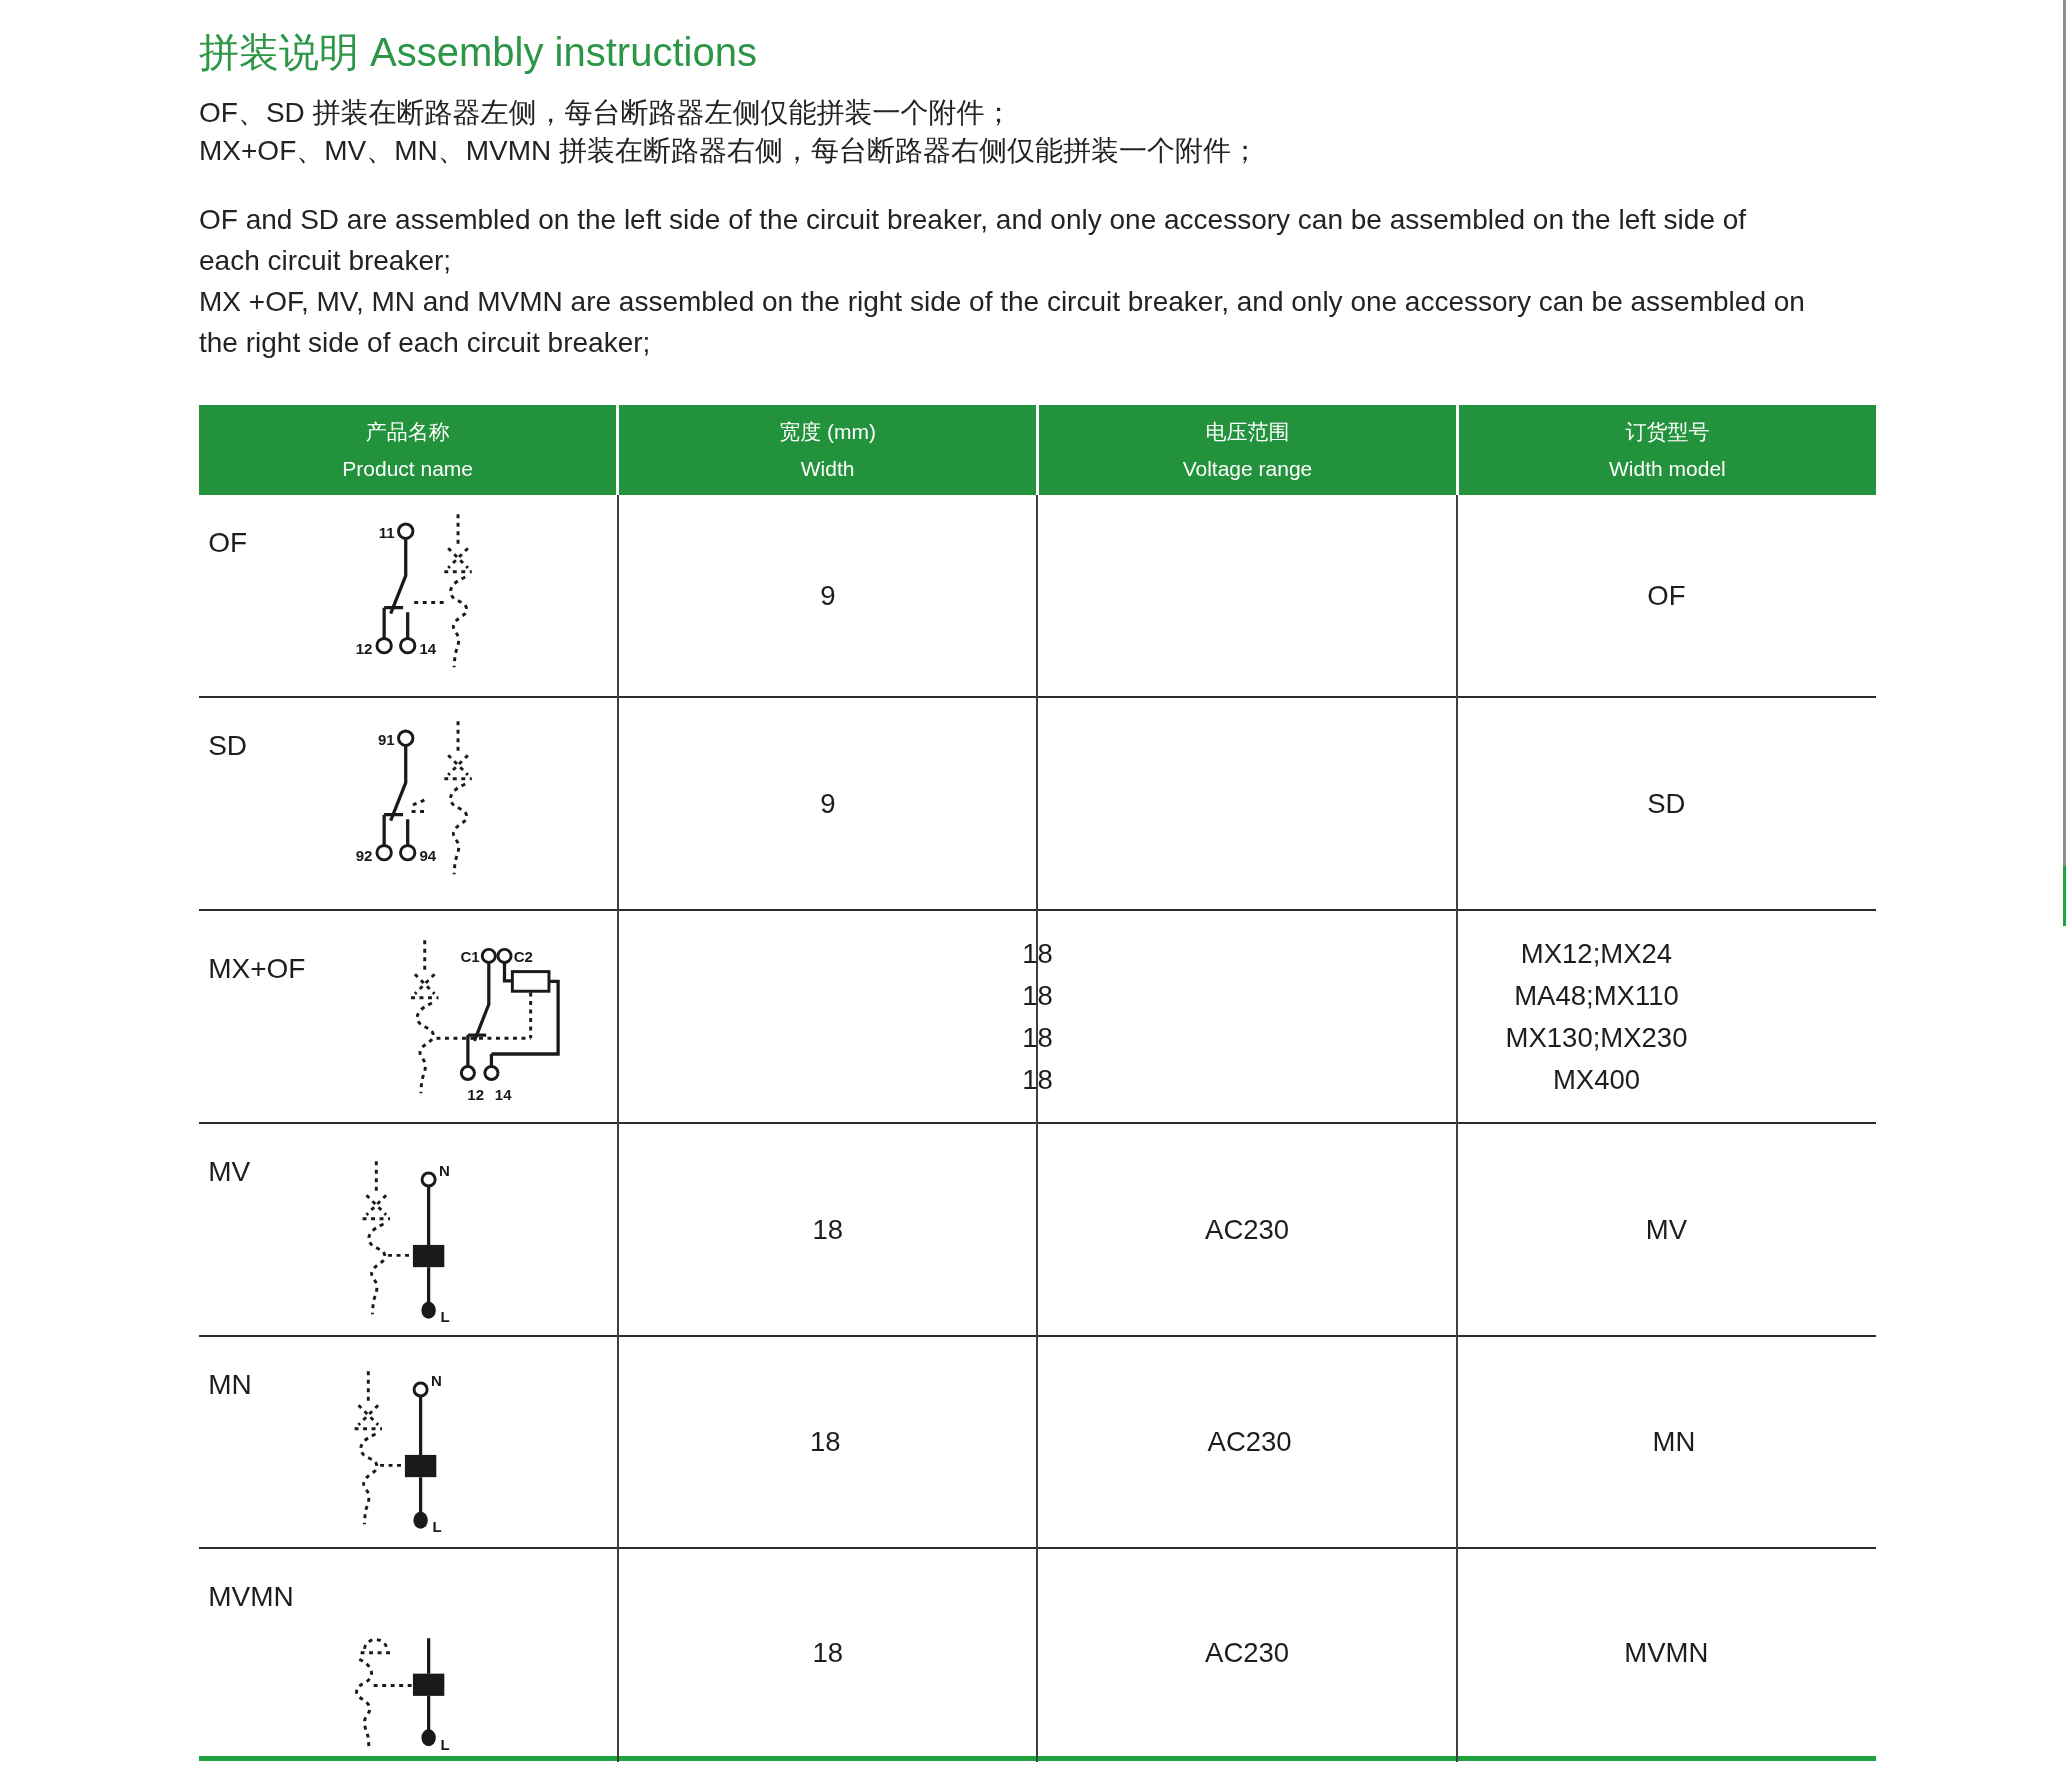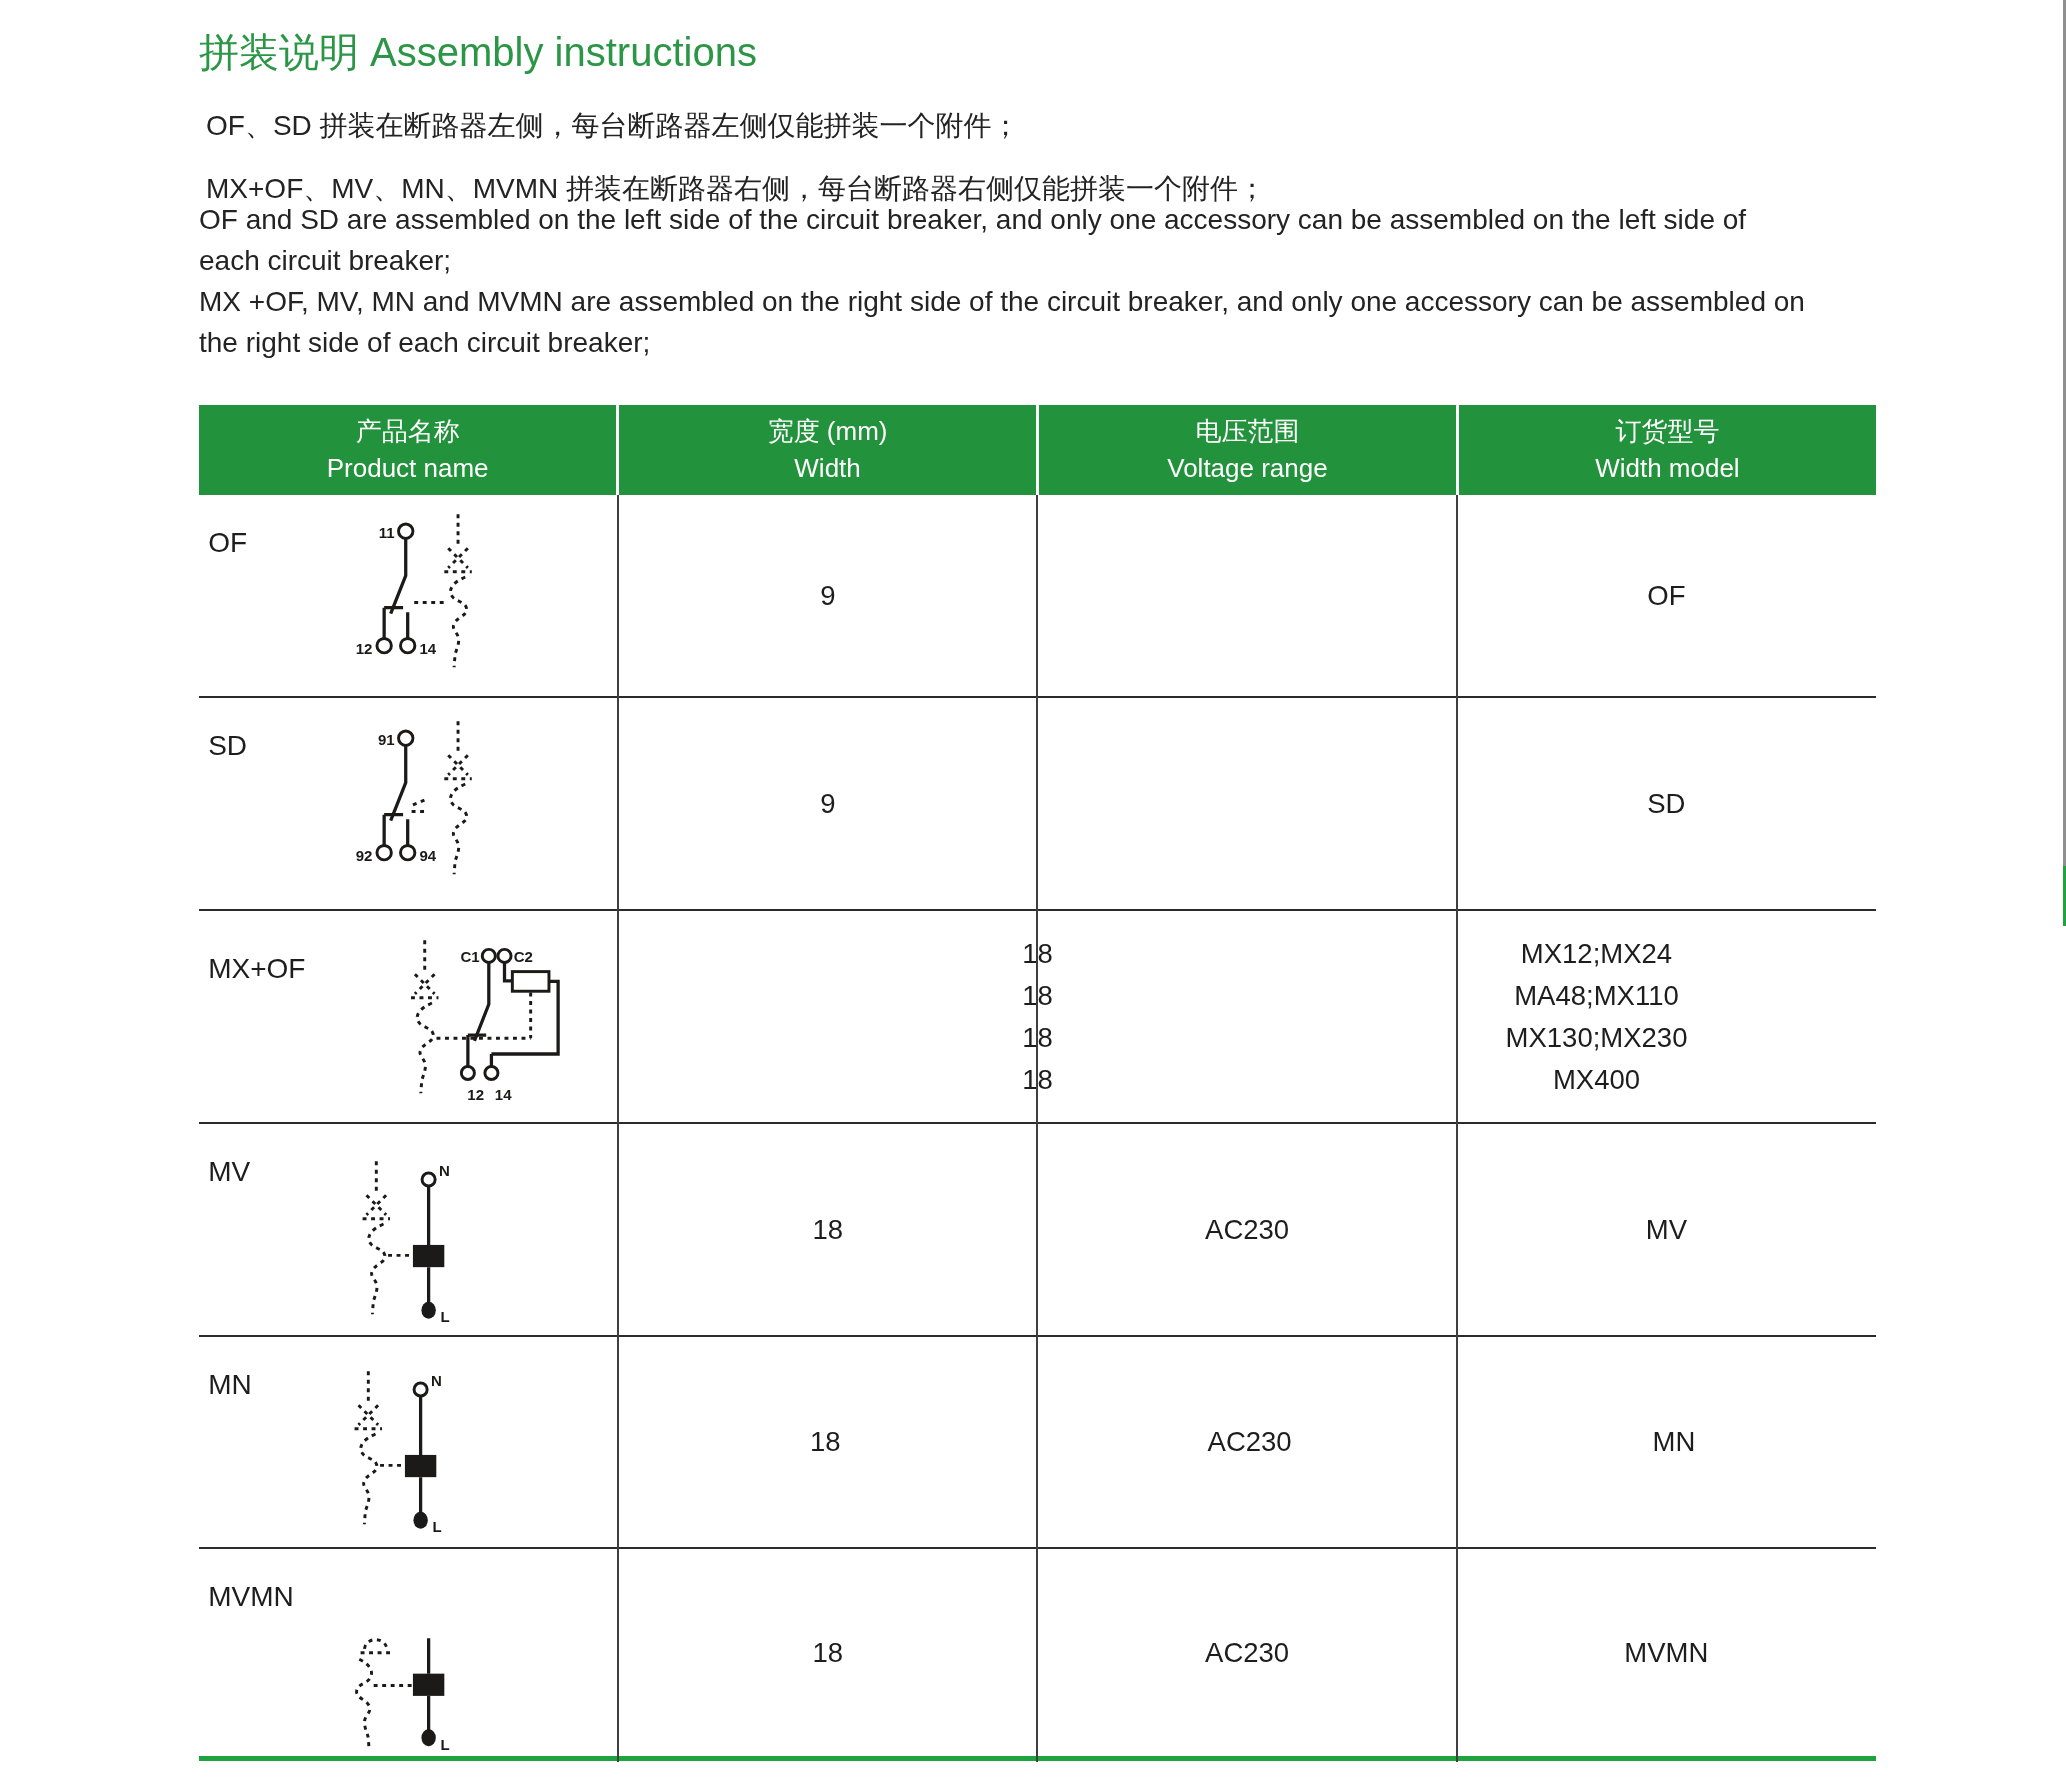--- a/index.html
+++ b/index.html
@@ -9,37 +9,37 @@
     overflow:hidden;
   }
   .abs{position:absolute;}
   
   .page-title{
     left:199px;top:29px;font-size:40px;line-height:46px;color:#2B9646;
     letter-spacing:0px;white-space:nowrap;
   }
   
   .zh-para{
-    left:206px;top:94px;font-size:28px;line-height:63px;color:#232323;
+    left:199px;top:94px;font-size:28px;line-height:38px;color:#232323;
     white-space:pre-line;width:1705px;
   }
   .en-para{
     left:199px;top:199px;font-size:28px;line-height:41px;color:#232323;
     white-space:pre-line;width:1718px;
   }
   
   .tbl{left:199px;top:405px;width:1677px;height:1363px;}
   .tbl-header{
     position:absolute;left:0;top:0;width:1677px;height:90px;
     display:flex;column-gap:2.6px;background:#ffffff;
   }
   .th-cell{
     flex:1 1 0;background:#23923C;color:#ffffff;text-align:center;
     display:flex;flex-direction:column;justify-content:center;row-gap:3.9px;
-    font-size:26px;line-height:33px;
+    font-size:21px;line-height:33px;
   }
   .tbl-body{position:absolute;left:0;top:90px;width:1677px;}
   .trow{position:relative;width:1677px;border-bottom:2.6px solid #2B2B2B;box-sizing:border-box;display:flex;}
   .trow.last{border-bottom:5.9px solid #1FA33F;justify-content:flex-end;}
   .tcell{flex:1 1 0;position:relative;box-sizing:border-box;}
   .val-cell{
     display:flex;align-items:center;justify-content:center;text-align:center;
     font-size:27.5px;line-height:42px;color:#1d1d1d;white-space:pre-line;
   }
   .prod-label{position:absolute;left:9.2px;top:31.5px;font-size:28px;color:#1d1d1d;}

